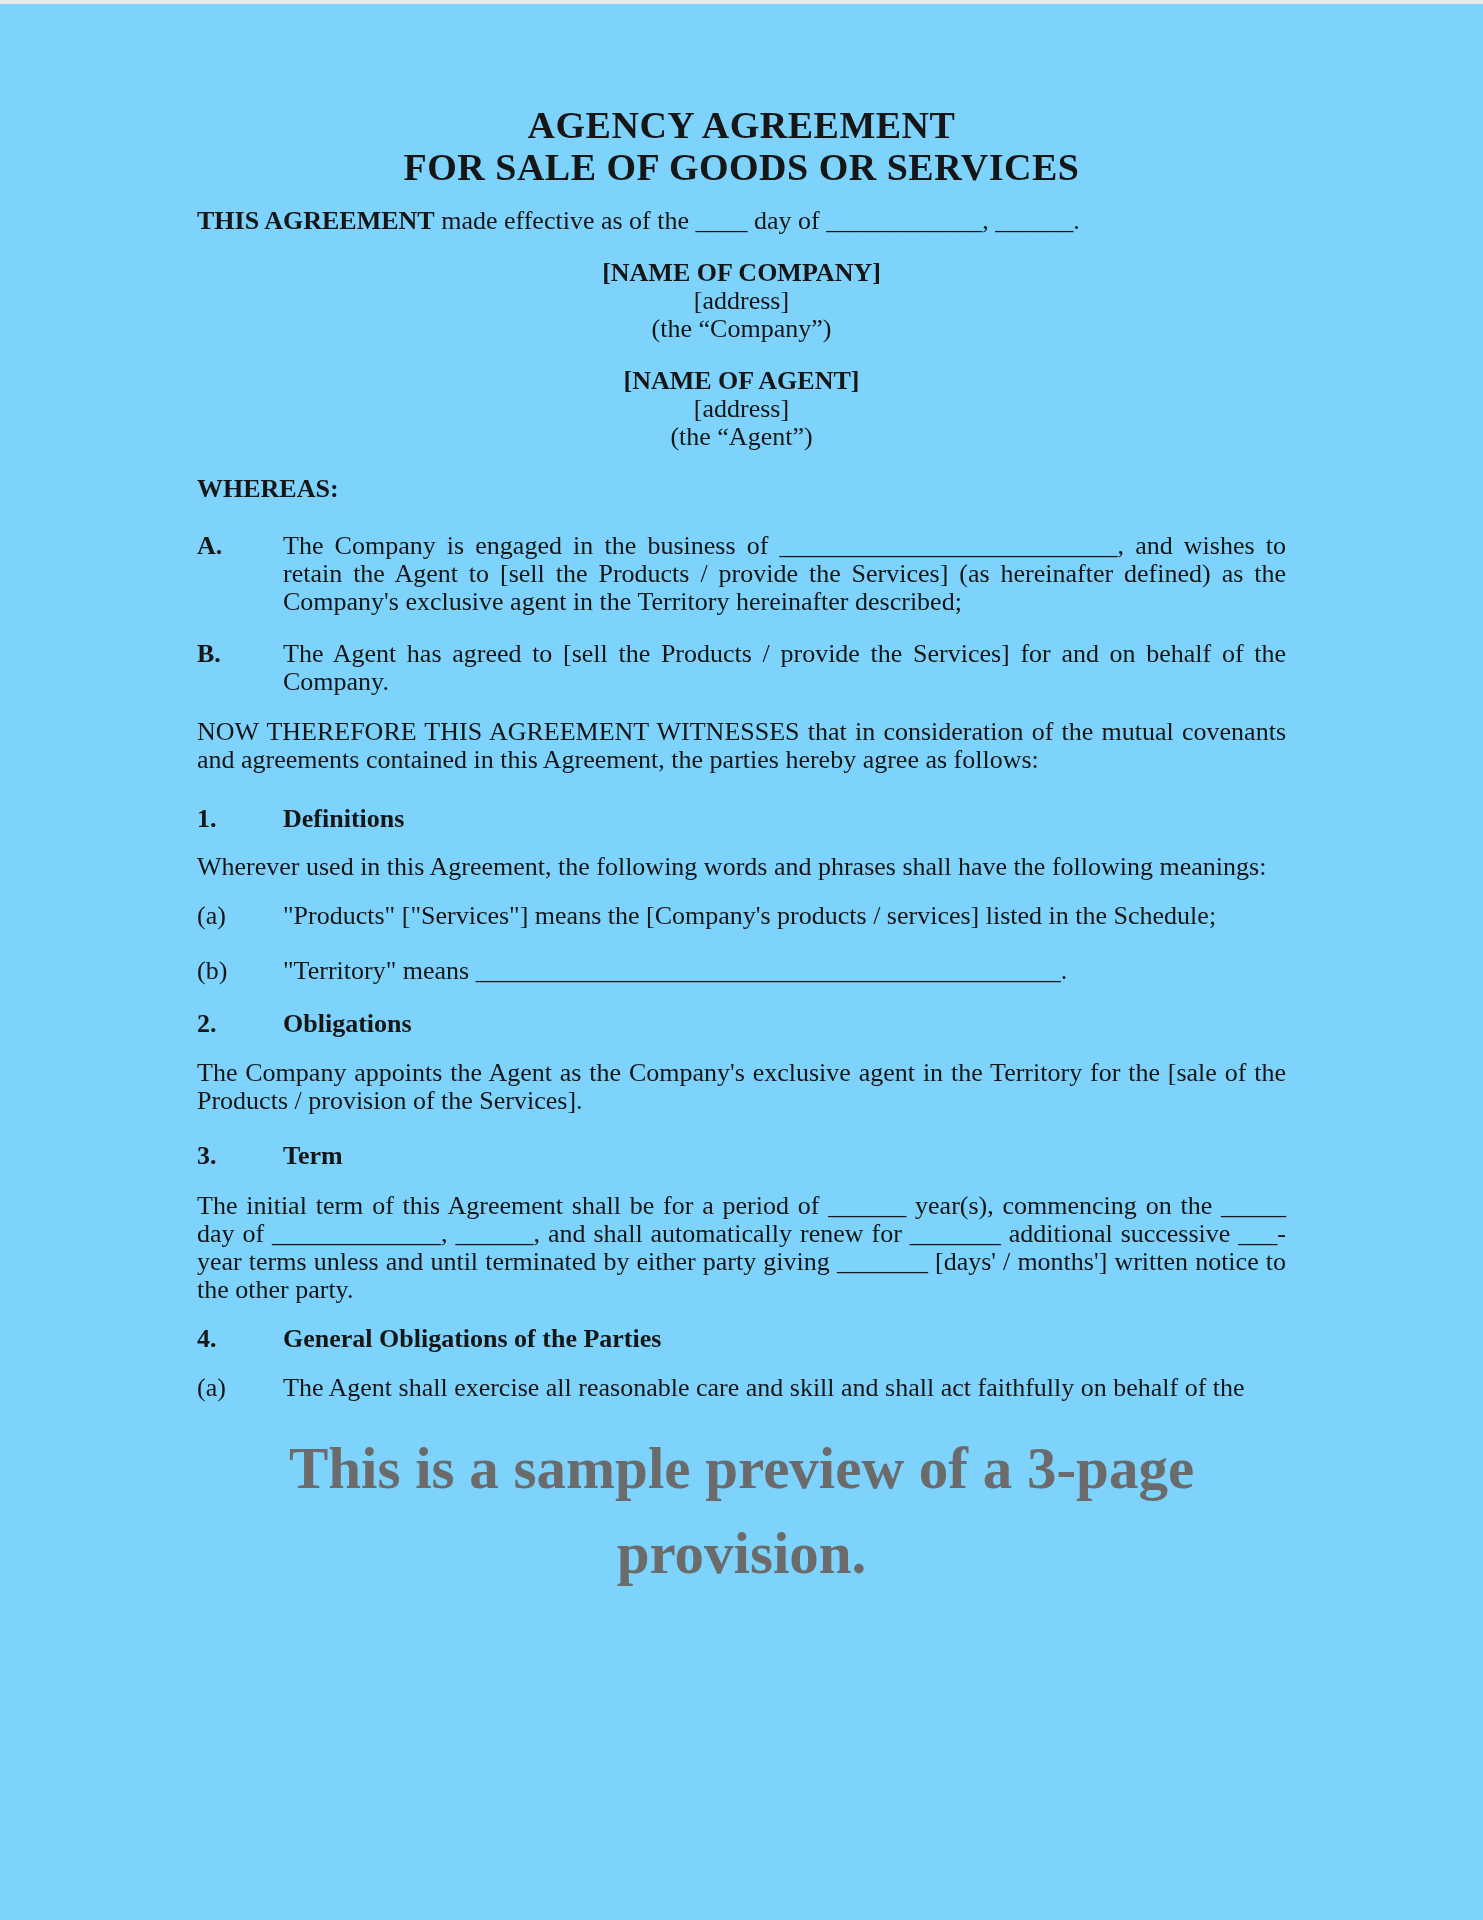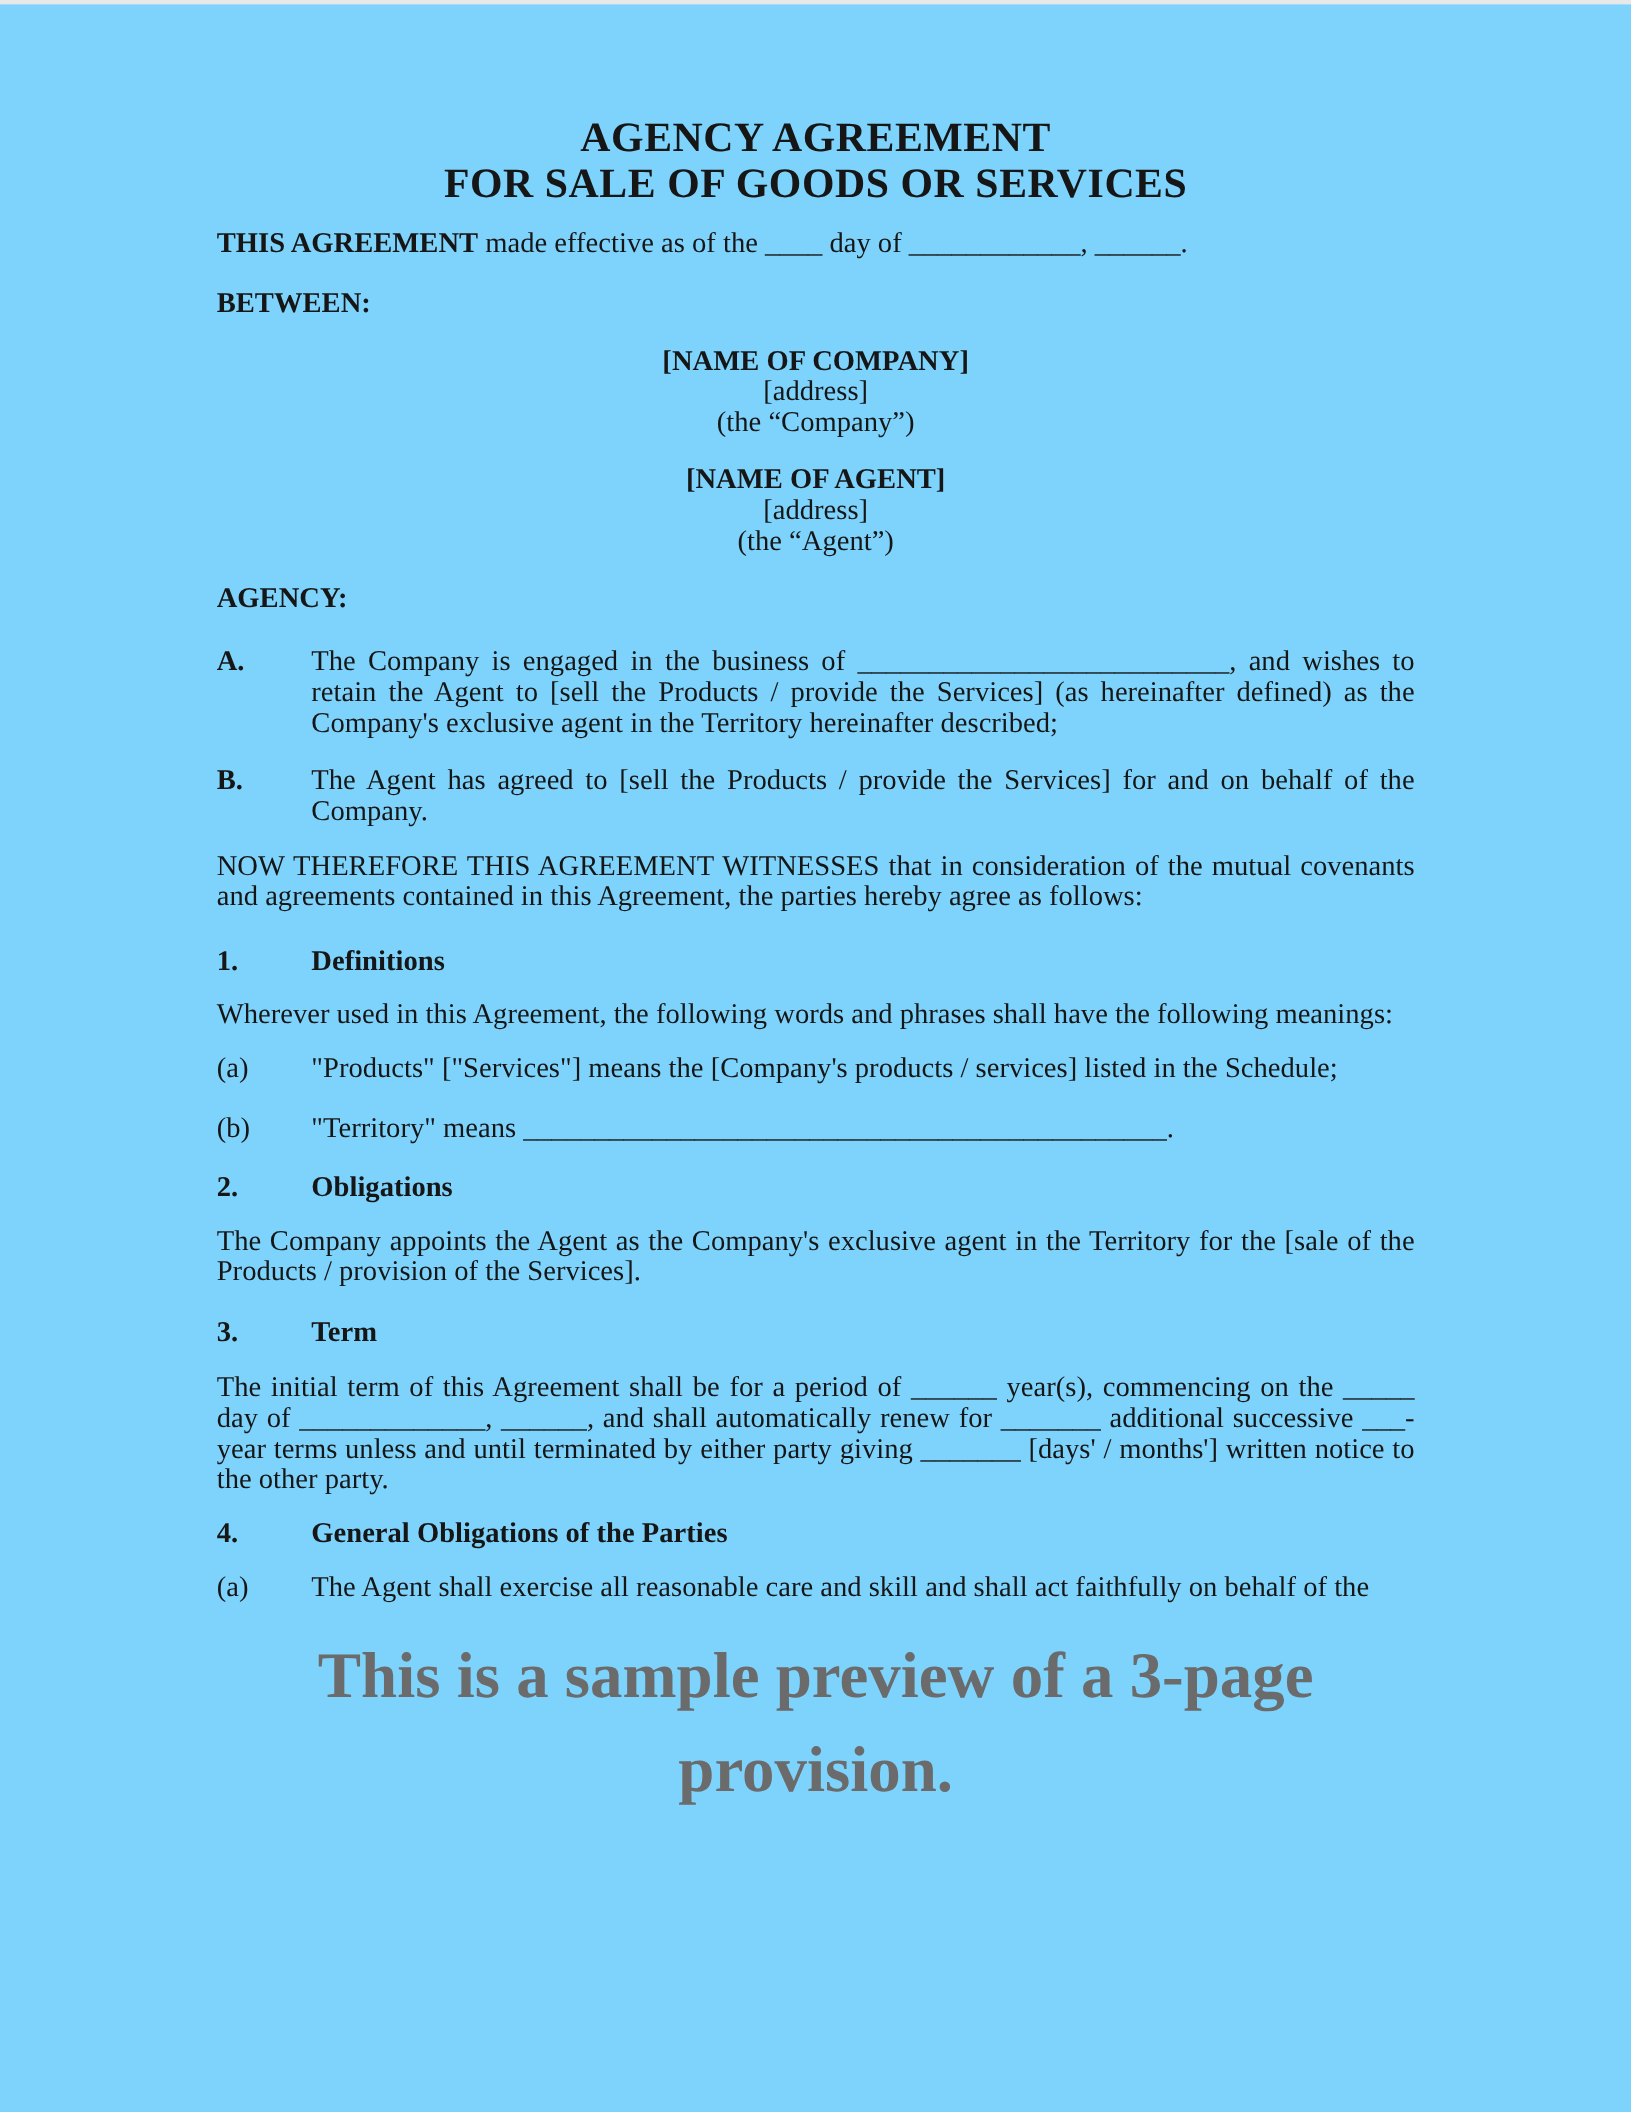--- a/index.html
+++ b/index.html
@@ -71,36 +71,35 @@
 
 <div class="page" data-name="document-page">
 
   <div class="doc-title" data-name="document-title">
     <div data-name="title-line-1">AGENCY AGREEMENT</div>
     <div data-name="title-line-2">FOR SALE OF GOODS OR SERVICES</div>
   </div>
 
   <p data-name="intro-paragraph"><span class="bold" data-name="intro-lead-in">THIS AGREEMENT</span><span data-name="intro-text"> made effective as of the ____ day of ____________, ______.</span></p>
 
-  <p class="bold" data-name="between-label">BETWEEN:</p>
 
   <div class="centered" data-name="company-block">
     <div class="bold" data-name="company-name">[NAME OF COMPANY]</div>
     <div data-name="company-address">[address]</div>
     <div data-name="company-alias">(the “Company”)</div>
   </div>
 
 
   <div class="centered" data-name="agent-block">
     <div class="bold" data-name="agent-name">[NAME OF AGENT]</div>
     <div data-name="agent-address">[address]</div>
     <div data-name="agent-alias">(the “Agent”)</div>
   </div>
 
-  <p class="bold" data-name="whereas-label">AGENCY:</p>
+  <p class="bold" data-name="whereas-label">WHEREAS:</p>
 
   <div class="hang" data-name="recital-a">
     <span class="hang-label bold" data-name="recital-a-label">A.</span>
     <span class="hang-text just" data-name="recital-a-text">The Company is engaged in the business of __________________________, and wishes to retain the Agent to [sell the Products / provide the Services] (as hereinafter defined) as the Company's exclusive agent in the Territory hereinafter described;</span>
   </div>
 
   <div class="hang" data-name="recital-b">
     <span class="hang-label bold" data-name="recital-b-label">B.</span>
     <span class="hang-text just" data-name="recital-b-text">The Agent has agreed to [sell the Products / provide the Services] for and on behalf of the Company.</span>
   </div>

